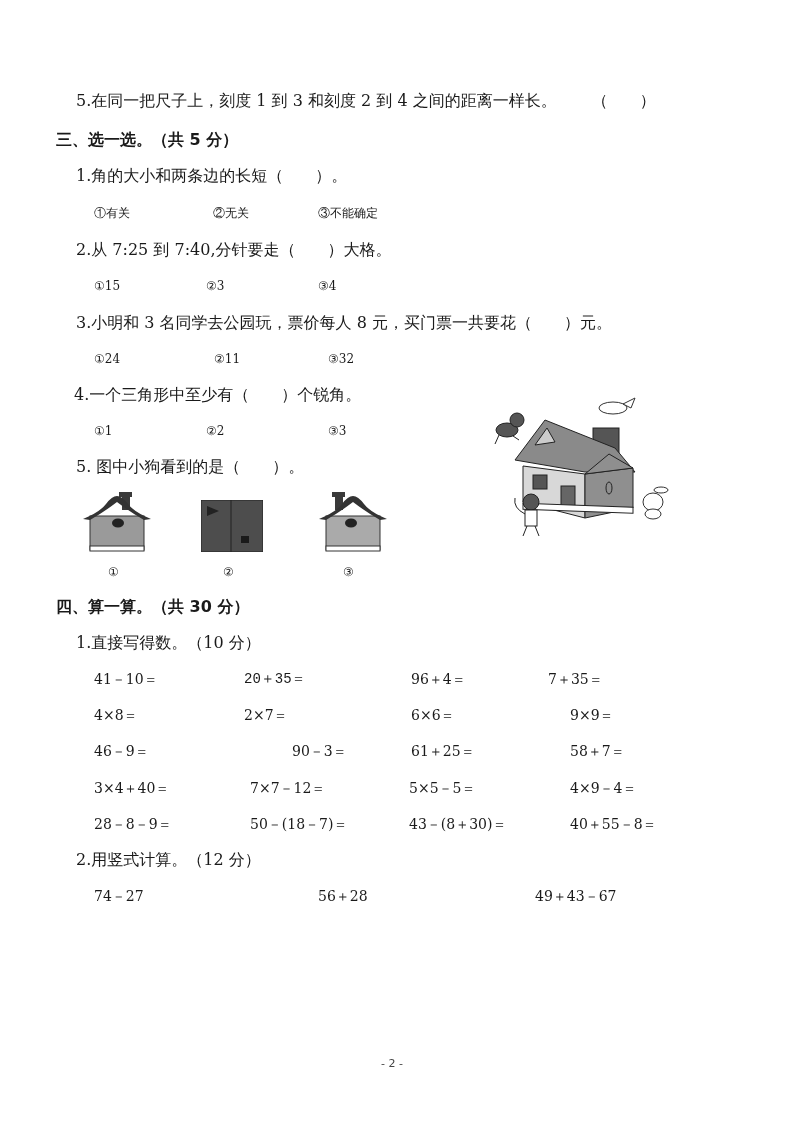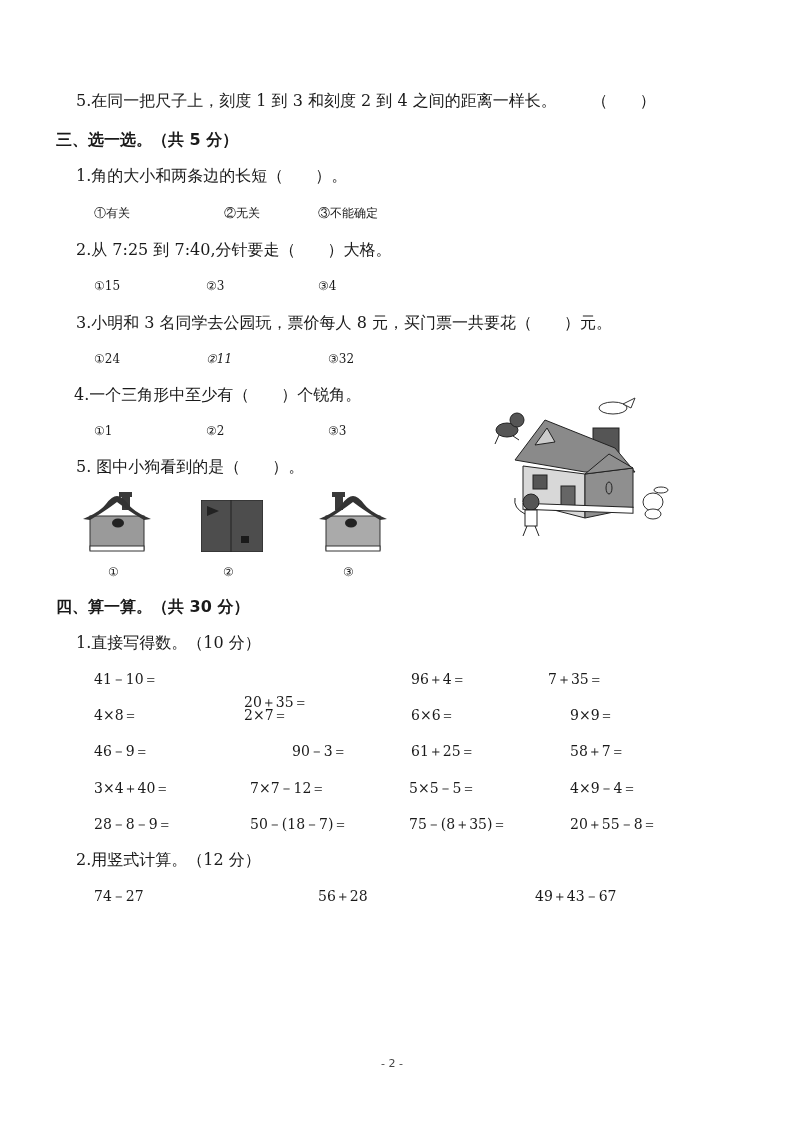--- a/index.html
+++ b/index.html
@@ -18,31 +18,31 @@
 
 <div class="line" style="left:76px;top:91px;">
   <span>5.在同一把尺子上，刻度 1 到 3 和刻度 2 到 4 之间的距离一样长。</span>
   <span style="margin-left:30px;">（　　）</span>
 </div>
 
 <div class="line sec" style="left:56px;top:130px;">三、选一选。（共 5 分）</div>
 
 <div class="line" style="left:76px;top:166px;">1.角的大小和两条边的长短（　　）。</div>
 <div class="opt" style="left:94px;top:203px;">①有关</div>
-<div class="opt" style="left:224px;top:203px;">②无关</div>
+<div class="opt" style="left:213px;top:203px;">②无关</div>
 <div class="opt" style="left:318px;top:203px;">③不能确定</div>
 
 <div class="line" style="left:76px;top:240px;">2.从 7:25 到 7:40,分针要走（　　）大格。</div>
 <div class="opt" style="left:94px;top:276px;">①15</div>
 <div class="opt" style="left:206px;top:276px;">②3</div>
 <div class="opt" style="left:318px;top:276px;">③4</div>
 
 <div class="line" style="left:76px;top:313px;">3.小明和 3 名同学去公园玩，票价每人 8 元，买门票一共要花（　　）元。</div>
 <div class="opt" style="left:94px;top:349px;">①24</div>
-<div class="opt" style="left:206px;top:349px;font-style:italic;">②11</div>
+<div class="opt" style="left:214px;top:349px;">②11</div>
 <div class="opt" style="left:328px;top:349px;">③32</div>
 
 <div class="line" style="left:74px;top:385px;">4.一个三角形中至少有（　　）个锐角。</div>
 <div class="opt" style="left:94px;top:421px;">①1</div>
 <div class="opt" style="left:206px;top:421px;">②2</div>
 <div class="opt" style="left:328px;top:421px;">③3</div>
 
 <div class="line" style="left:76px;top:457px;">5. 图中小狗看到的是（　　）。</div>
 
 <div class="pic" style="left:82px;top:490px;width:70px;height:68px;">
@@ -122,42 +122,42 @@
       <ellipse cx="176" cy="100" rx="7" ry="3"></ellipse>
       <ellipse cx="168" cy="124" rx="8" ry="5"></ellipse>
     </g>
   </svg>
 </div>
 
 <div class="line sec" style="left:56px;top:597px;">四、算一算。（共 30 分）</div>
 <div class="line" style="left:76px;top:633px;">1.直接写得数。（10 分）</div>
 
 <div class="calc" style="left:94px;top:669px;">41－10＝</div>
-<div class="calc" style="left:244px;top:692px;">20＋35＝</div>
+<div class="calc" style="left:244px;top:669px;font-family:Liberation Mono, monospace;">20＋35＝</div>
 <div class="calc" style="left:411px;top:669px;">96＋4＝</div>
 <div class="calc" style="left:548px;top:669px;">7＋35＝</div>
 
 <div class="calc" style="left:94px;top:705px;">4×8＝</div>
 <div class="calc" style="left:244px;top:705px;">2×7＝</div>
 <div class="calc" style="left:411px;top:705px;">6×6＝</div>
 <div class="calc" style="left:570px;top:705px;">9×9＝</div>
 
 <div class="calc" style="left:94px;top:741px;">46－9＝</div>
 <div class="calc" style="left:244px;top:741px;margin-left:48px;">90－3＝</div>
 <div class="calc" style="left:411px;top:741px;">61＋25＝</div>
 <div class="calc" style="left:570px;top:741px;">58＋7＝</div>
 
 <div class="calc" style="left:94px;top:778px;">3×4＋40＝</div>
 <div class="calc" style="left:250px;top:778px;">7×7－12＝</div>
 <div class="calc" style="left:409px;top:778px;">5×5－5＝</div>
 <div class="calc" style="left:570px;top:778px;">4×9－4＝</div>
 
 <div class="calc" style="left:94px;top:814px;">28－8－9＝</div>
 <div class="calc" style="left:250px;top:814px;">50－(18－7)＝</div>
-<div class="calc" style="left:409px;top:814px;">75－(8＋35)＝</div>
-<div class="calc" style="left:570px;top:814px;">20＋55－8＝</div>
+<div class="calc" style="left:409px;top:814px;">43－(8＋30)＝</div>
+<div class="calc" style="left:570px;top:814px;">40＋55－8＝</div>
 
 <div class="line" style="left:76px;top:850px;">2.用竖式计算。（12 分）</div>
 <div class="calc" style="left:94px;top:886px;">74－27</div>
 <div class="calc" style="left:318px;top:886px;">56＋28</div>
 <div class="calc" style="left:535px;top:886px;">49＋43－67</div>
 
 <div class="pagenum">- 2 -</div>
 
 </body></html>

